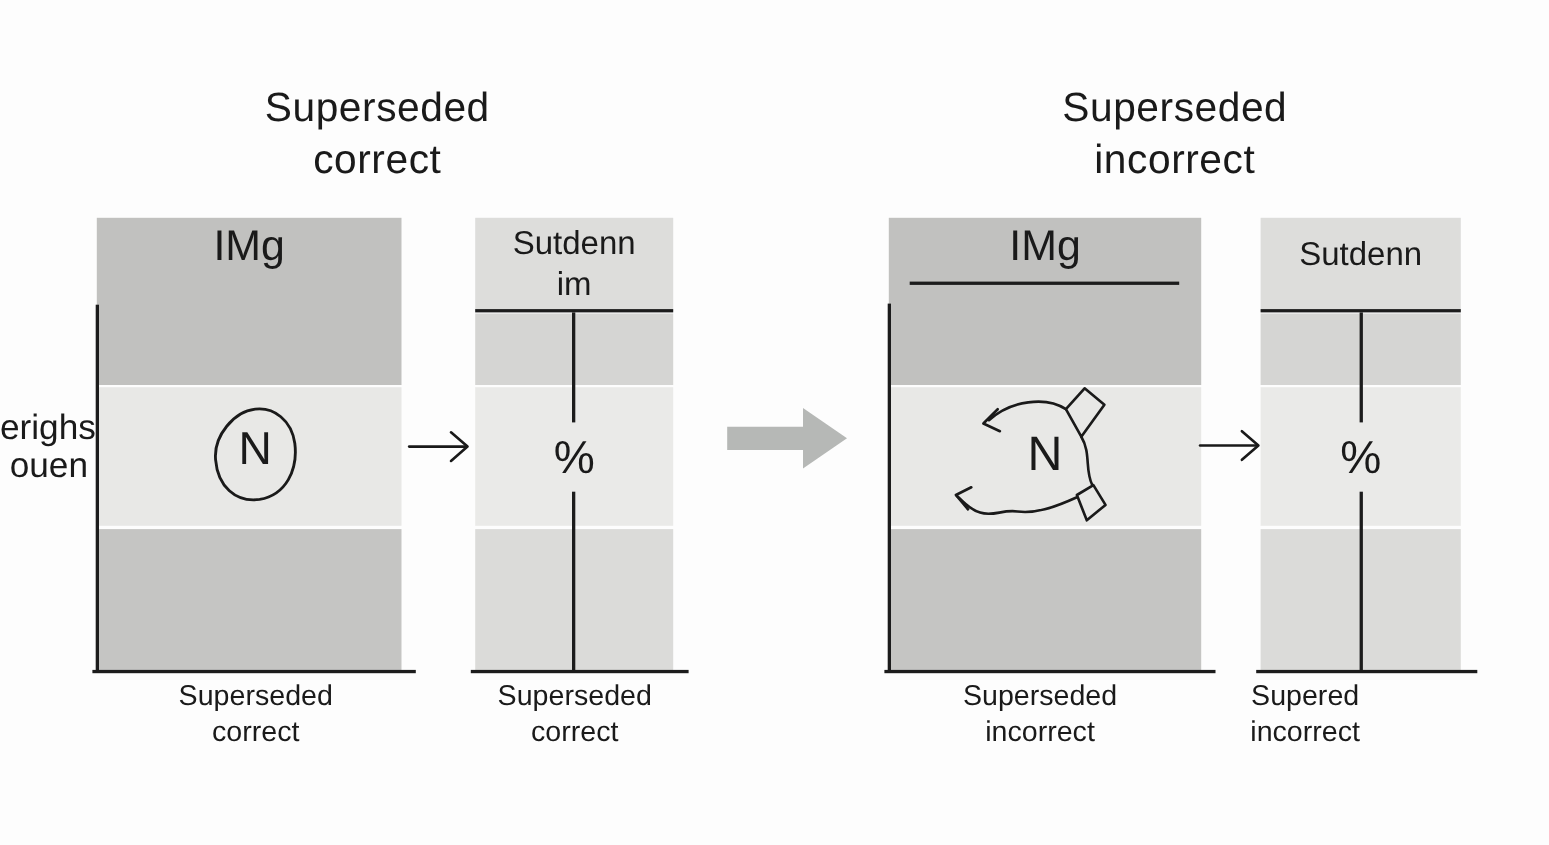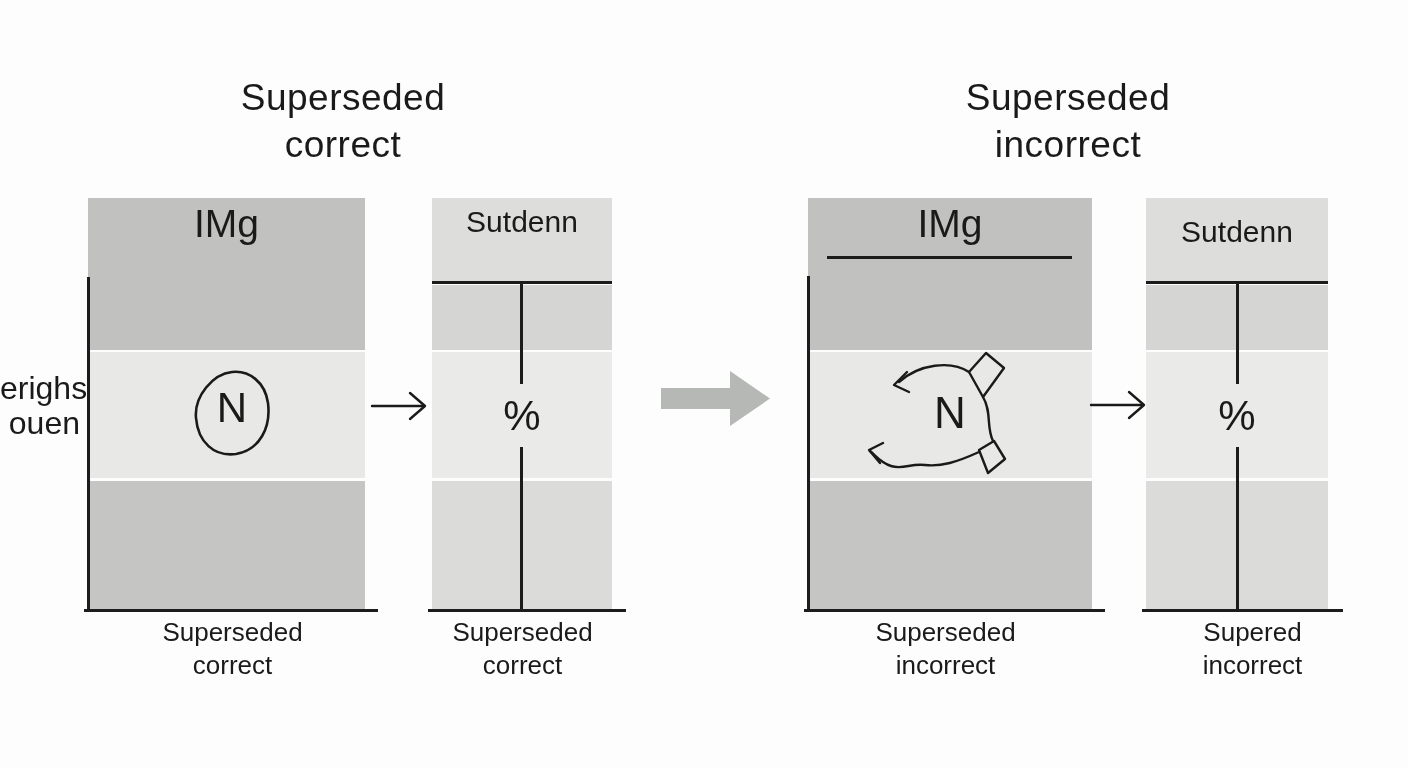--- a/index.html
+++ b/index.html
@@ -56,20 +56,21 @@
     <div class="abs bigsym ctr" style="left:190px;top:384px;width:84px;">N</div>
 
     <svg class="abs" style="left:370px;top:389px;" width="58" height="34" viewBox="0 0 58 34">
       <path d="M2,17 H53" fill="none" stroke="#1a1a1a" stroke-width="2.4" stroke-linecap="round"></path>
       <path d="M40,4 L55,17 L40,30" fill="none" stroke="#1a1a1a" stroke-width="2.4" stroke-linecap="round" stroke-linejoin="round"></path>
     </svg>
 
     <div class="band" style="left:432px;top:198px;width:180px;height:85px;background:#dddddb;"></div>
     <div class="abs colhead2 ctr" style="left:432px;top:203px;width:180px;">
       <div>Sutdenn</div>
+      <div>im</div>
     </div>
     <div class="hline" style="left:432px;top:281px;width:180px;height:3px;"></div>
     <div class="band" style="left:432px;top:285px;width:180px;height:65px;background:#d5d5d3;"></div>
     <div class="band" style="left:432px;top:352px;width:180px;height:126px;background:#eaeae8;"></div>
     <div class="band" style="left:432px;top:481px;width:180px;height:130px;background:#dbdbd9;"></div>
     <div class="vline" style="left:520px;top:284px;width:3px;height:100px;"></div>
     <div class="abs bigsym ctr" style="left:432px;top:392px;width:180px;">%</div>
     <div class="vline" style="left:520px;top:447px;width:3px;height:164px;"></div>
     <div class="hline" style="left:428px;top:609px;width:198px;height:3px;"></div>
 
@@ -129,19 +130,19 @@
     <div class="band" style="left:1146px;top:481px;width:182px;height:130px;background:#dbdbd9;"></div>
     <div class="vline" style="left:1236px;top:284px;width:3px;height:100px;"></div>
     <div class="abs bigsym ctr" style="left:1146px;top:392px;width:182px;">%</div>
     <div class="vline" style="left:1236px;top:447px;width:3px;height:164px;"></div>
     <div class="hline" style="left:1142px;top:609px;width:201px;height:3px;"></div>
 
     <div class="abs caption ctr" style="left:833px;top:616px;width:225px;">
       <div>Superseded</div>
       <div>incorrect</div>
     </div>
-    <div class="abs caption ctr" style="left:1140px;top:616px;width:225px;">
+    <div class="abs caption ctr" style="left:1074px;top:616px;width:225px;">
       <div>Supered</div>
       <div>incorrect</div>
     </div>
   </div>
 
 </div>
 
 </body></html>

